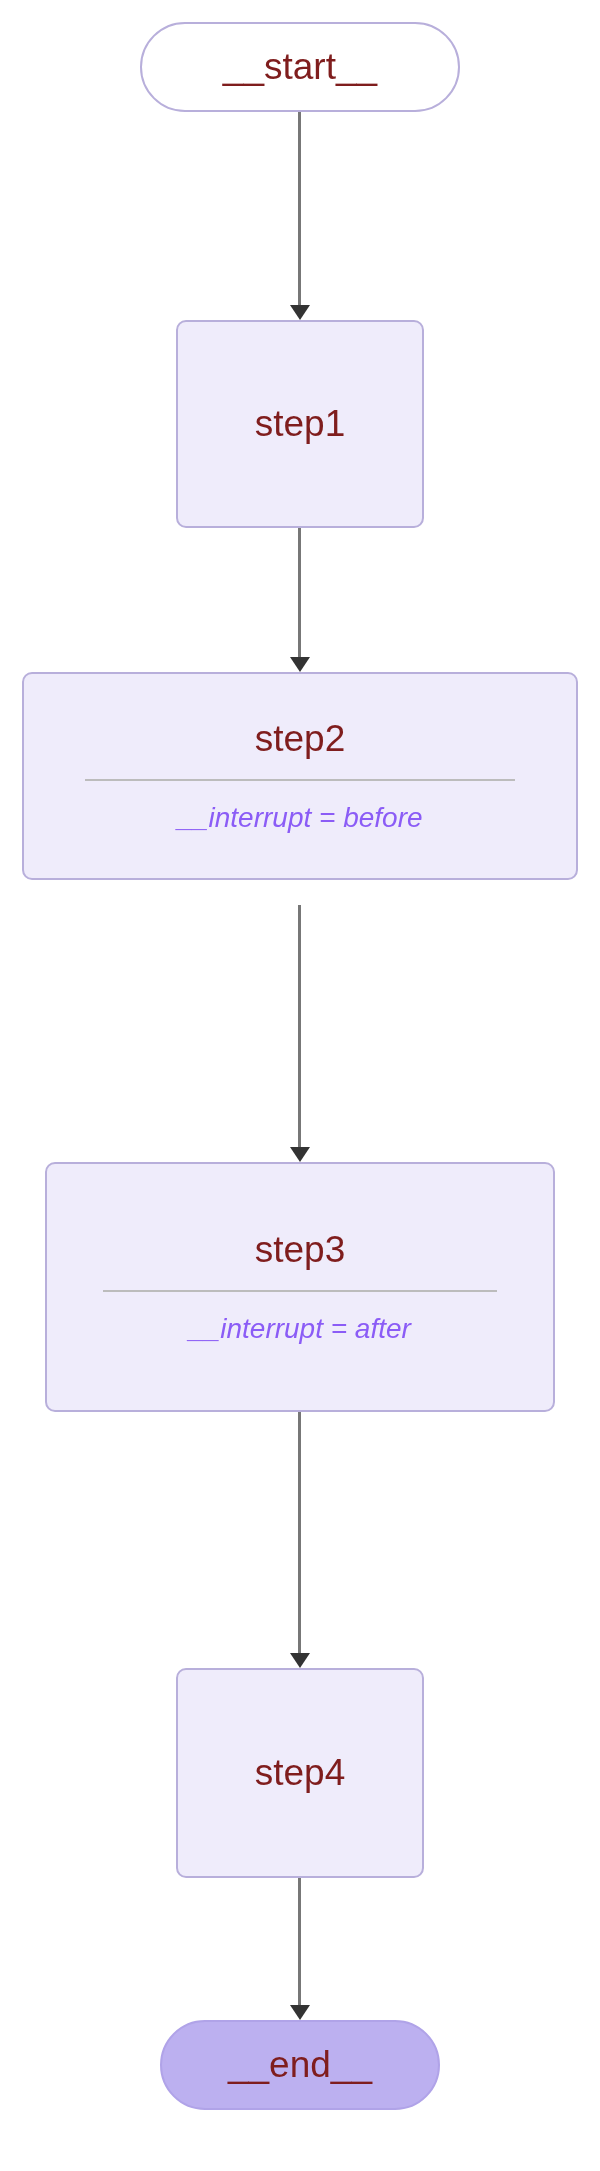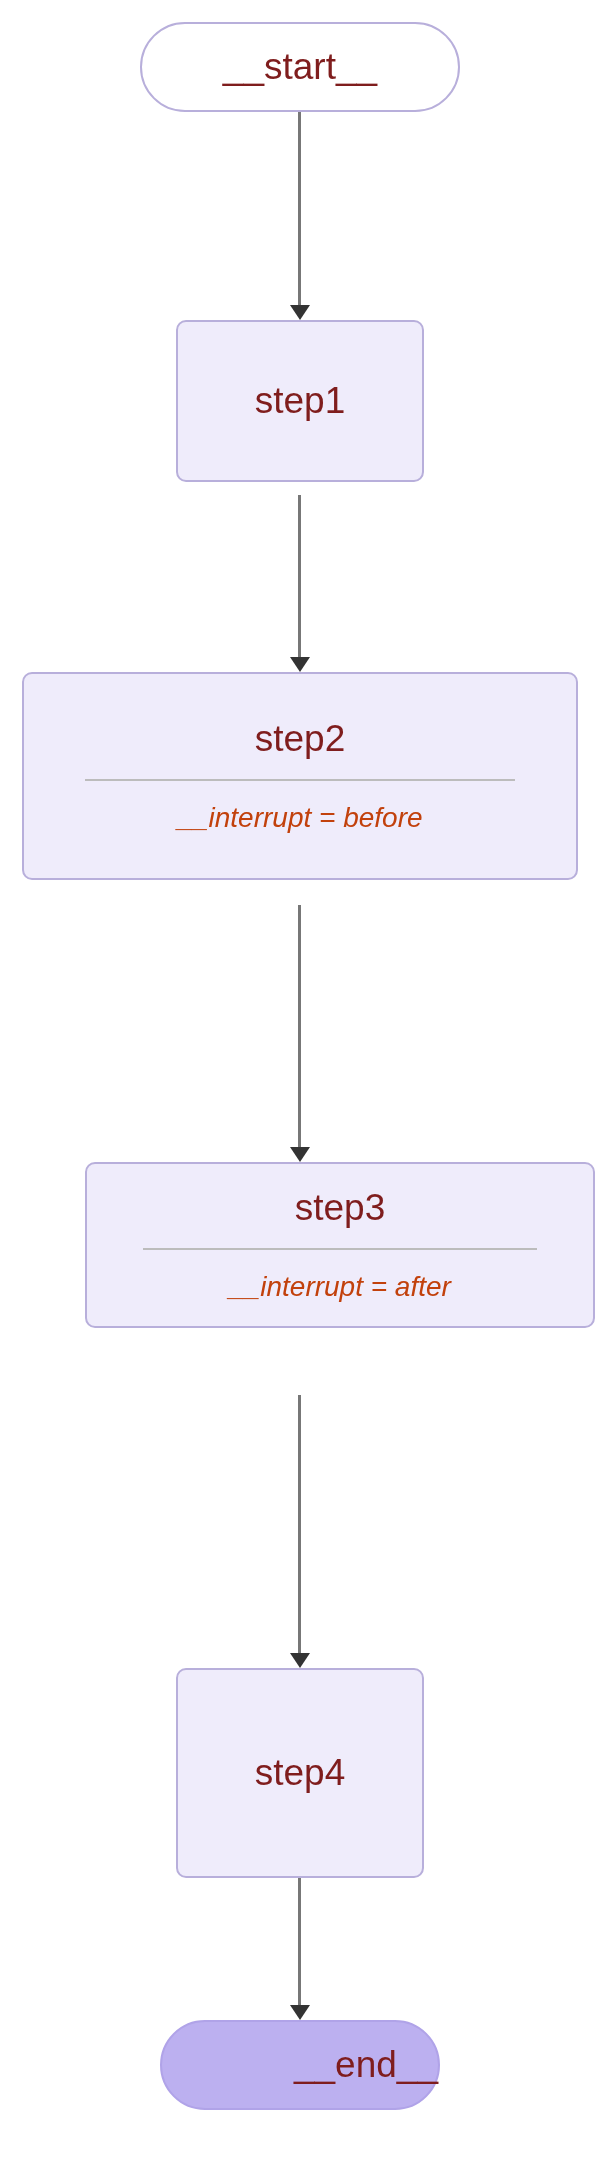--- a/index.html
+++ b/index.html
@@ -69,21 +69,21 @@
     height: 0;
     border-top: 2px solid #bcbcbc;
     width: 78%;
     margin: 20px 0 22px 0;
   }
 
   .node-sublabel {
     font-size: 28px;
     font-style: italic;
     white-space: nowrap;
-    color: #c2410c;
+    color: #8b5cf6;
     line-height: 1.05;
   }
 
   
   .edge {
     position: absolute;
     z-index: 1;
   }
   .edge-line {
     position: absolute;
@@ -97,25 +97,25 @@
     left: -8px;
     width: 0;
     height: 0;
     border-left: 10px solid transparent;
     border-right: 10px solid transparent;
     border-top: 15px solid #333333;
   }
 
   
   #node-start   { left: 140px; top: 22px;   width: 320px; height: 90px;  }
-  #node-step1   { left: 176px; top: 320px;  width: 248px; height: 162px; }
+  #node-step1   { left: 176px; top: 320px;  width: 248px; height: 208px; }
   #node-step2   { left: 22px;  top: 672px;  width: 556px; height: 208px; }
-  #node-step3   { left: 45px;  top: 1162px; width: 510px; height: 166px; margin-left: 40px; }
+  #node-step3   { left: 45px;  top: 1162px; width: 510px; height: 250px; }
   #node-step4   { left: 176px; top: 1668px; width: 248px; height: 210px; }
-  #node-end     { left: 160px; top: 2020px; width: 280px; height: 90px; align-items: flex-end;  }
+  #node-end     { left: 160px; top: 2020px; width: 280px; height: 90px;  }
 
   
   #edge-start-step1 { left: 298px; top: 112px;  height: 208px; }
   #edge-step1-step2 { left: 298px; top: 495px;  height: 177px; }
   #edge-step2-step3 { left: 298px; top: 905px;  height: 257px; }
   #edge-step3-step4 { left: 298px; top: 1395px; height: 273px; }
   #edge-step4-end   { left: 298px; top: 1843px; height: 177px; }
 </style>
 </head>
 <body>

